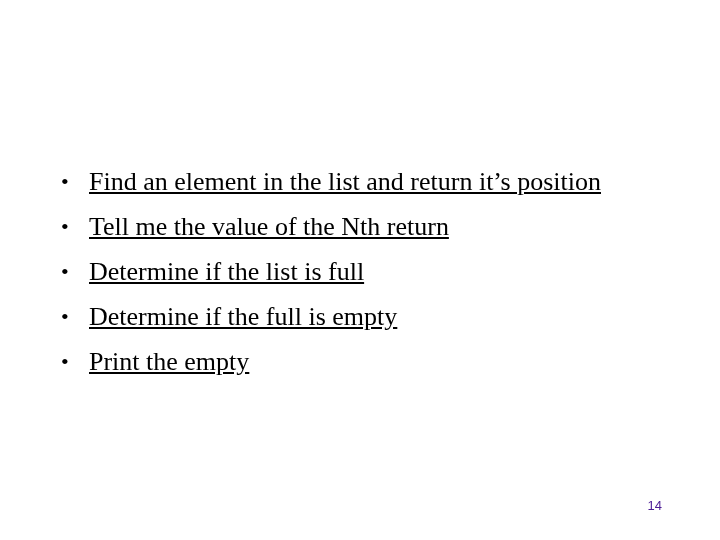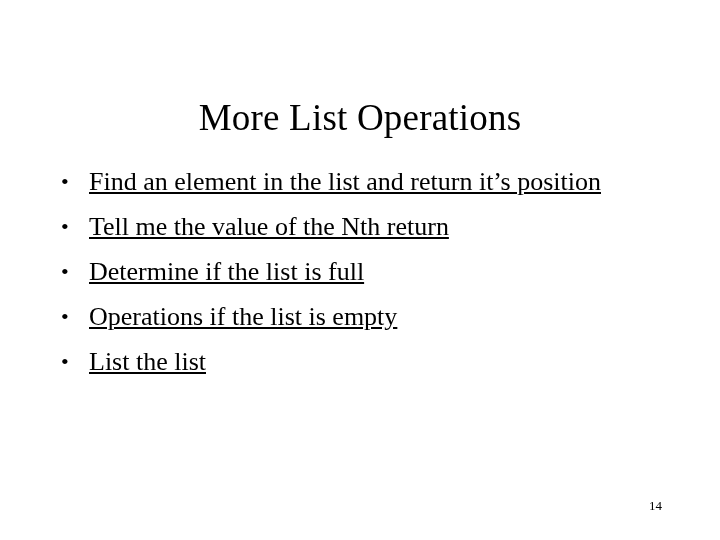--- a/index.html
+++ b/index.html
@@ -80,57 +80,56 @@
   .bullet-text {
     display: block;
     text-decoration: underline;
   }
 
   
   .slide-number {
     position: absolute;
     right: 58px;
     bottom: 26px;
-    font-family: Liberation Serif, serif;
+    font-family: Liberation Sans, sans-serif;
     font-size: 13px;
     line-height: 16px;
-    color: #000000;
+    color: #4c1d95;
   }
 </style>
 </head>
 <body>
 
 <div class="slide">
 
-  <h1 class="slide-title">More List Operations</h1>
 
   <ul class="body-list">
 
     <li class="bullet-item">
       <span class="bullet-marker">•</span>
       <span class="bullet-text">Find an element in the list and return it’s position</span>
     </li>
 
     <li class="bullet-item">
       <span class="bullet-marker">•</span>
       <span class="bullet-text">Tell me the value of the Nth return</span>
     </li>
 
     <li class="bullet-item">
       <span class="bullet-marker">•</span>
       <span class="bullet-text">Determine if the list is full</span>
     </li>
 
     <li class="bullet-item">
       <span class="bullet-marker">•</span>
-      <span class="bullet-text">Operations if the list is empty</span>
+      <span class="bullet-text">Determine if the full is empty</span>
     </li>
 
     <li class="bullet-item">
       <span class="bullet-marker">•</span>
-      <span class="bullet-text">List the list</span>
+      <span class="bullet-text">Print the empty</span>
     </li>
 
   </ul>
 
   <div class="slide-number">14</div>
 
 </div>
 
 </body></html>

